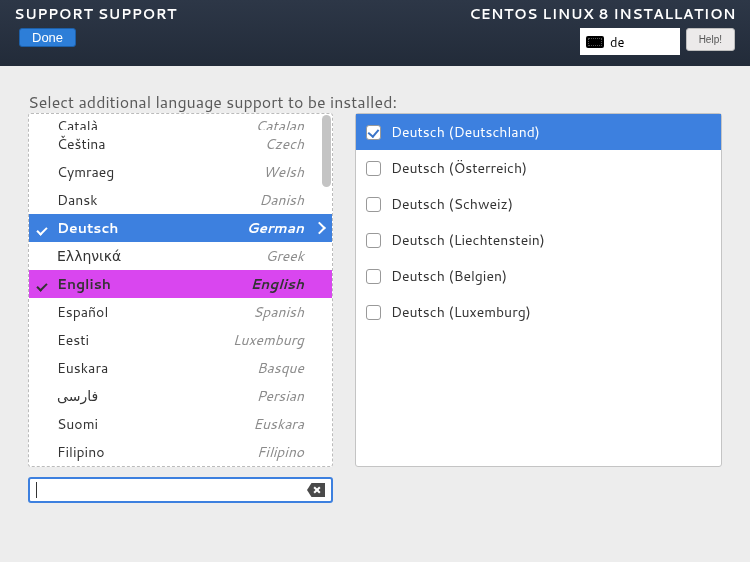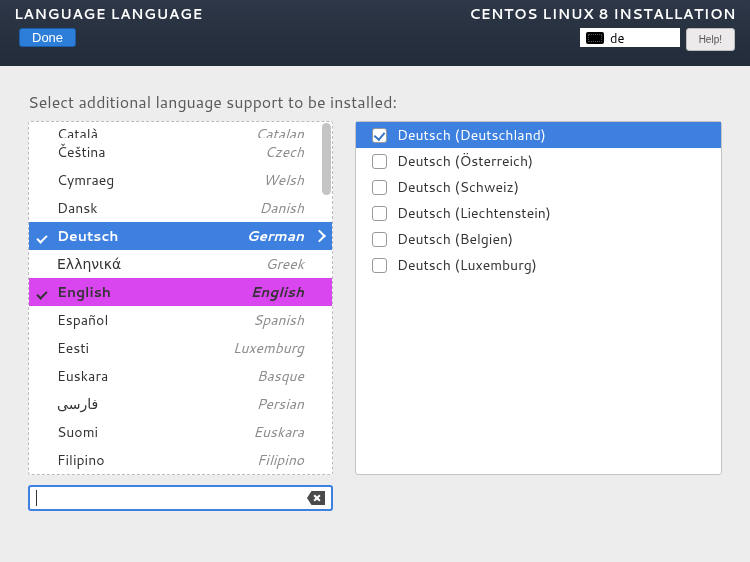--- a/index.html
+++ b/index.html
@@ -3,26 +3,26 @@
 <meta charset="utf-8">
 <style>
   * { margin: 0; padding: 0; box-sizing: border-box; }
   body { font-family: "Cantarell", "DejaVu Sans", sans-serif; background: #ededed; width: 750px; height: 562px; overflow: hidden; color: #333; }
 
   .topbar { height: 66px; background: linear-gradient(180deg, #2d3747 0%, #222b39 100%); color: #fff; position: relative; }
   .topbar .title-left { position: absolute; left: 14px; top: 4px; font-size: 14px; font-weight: 600; letter-spacing: .5px; }
   .topbar .title-right { position: absolute; right: 14px; top: 4px; font-size: 14px; font-weight: 600; letter-spacing: .5px; }
   .btn-done { position: absolute; left: 19px; top: 28px; background: #2d7ed8; border: 1px solid #1c5fa8; color: #fff; padding: 1px 12px; border-radius: 3px; font-size: 13px; cursor: pointer; }
   .btn-help { position: absolute; right: 15px; top: 28px; background: #eceaea; border: 1px solid #bdbdbd; color: #555; padding: 5px 12px; border-radius: 3px; font-size: 10px; cursor: pointer; }
-  .keyboard-box { position: absolute; right: 70px; top: 28px; width: 100px; height: 19px; background: #fff; display: flex; align-items: center; padding: 2px 6px; font-size: 13px; color: #000; }
+  .keyboard-box { position: absolute; right: 70px; top: 28px; width: 100px; height: 27px; background: #fff; display: flex; align-items: center; padding: 2px 6px; font-size: 13px; color: #000; }
   .kbd-icon { width: 18px; height: 12px; background: #000; border-radius: 2px; margin-right: 6px; position: relative; }
   .kbd-icon::after { content: ''; position: absolute; inset: 2px; border: 1px dotted #555; border-radius: 1px; }
 
   .content { padding: 24px 28px 0; }
-  .subtitle { font-size: 16px; color: #5a5a5a; margin-bottom: 8px; }
+  .subtitle { font-size: 16px; color: #5a5a5a; margin-bottom: 0; }
 
   .panels { display: flex; gap: 22px; }
   .left-col { width: 305px; }
   .lang-list { border: 1px dashed #bbb; border-radius: 3px; background: #fff; height: 354px; overflow: hidden; position: relative; }
   .list-inner { position: relative; }
   .row { display: flex; align-items: center; height: 28px; padding: 0 10px 0 8px; font-size: 14px; cursor: pointer; position: relative; }
   .row.truncated { height: 16px; overflow: hidden; align-items: flex-end; padding-bottom:0; }
   .row.truncated .native, .row.truncated .english { transform: translateY(6px); }
   .row .chk { width: 14px; }
   .row .native { padding-left: 6px; flex: 1; color: #333; }
@@ -37,31 +37,31 @@
   .checkmark { width: 10px; height: 6px; border-left: 2px solid currentColor; border-bottom: 2px solid currentColor; transform: rotate(-45deg); display: inline-block; margin-top:-3px;}
 
   .filter-wrap { margin-top: 10px; width: 305px; border: 2px solid #3d80df; border-radius: 3px; background: #fff; display: flex; align-items: center; height: 26px; padding: 0 6px; position: relative; }
   .filter-wrap input { border: none; outline: none; flex: 1; font-size: 14px; background: transparent; }
   .clear-icon { width: 18px; height: 14px; background: #4a4a4a; position: relative; clip-path: polygon(25% 0, 100% 0, 100% 100%, 25% 100%, 0 50%); }
   .clear-icon::before, .clear-icon::after { content:''; position:absolute; left:9px; top:3px; width:2px; height:8px; background:#fff; }
   .clear-icon::before { transform: rotate(45deg);} .clear-icon::after{ transform: rotate(-45deg);}
   .cursor-bar { width:1px; height:16px; background:#333; margin-right:2px;}
 
   .locale-list { flex:1; border: 1px solid #c4c4c4; background:#fff; border-radius:3px; height: 354px; }
-  .loc-row { display:flex; align-items:center; height:26px; padding:0 16px; font-size:14px; cursor:pointer; }
+  .loc-row { display:flex; align-items:center; height:36px; padding:0 10px; font-size:14px; cursor:pointer; }
   .loc-row.selected { background:#3d80df; color:#fff; }
   .cbox { width:15px; height:15px; border:1px solid #999; border-radius:3px; background:#fff; margin-right:10px; position:relative; flex-shrink:0; }
   .loc-row.selected .cbox { background:#fff; }
   .cbox.checked::after { content:''; position:absolute; left:3px; top:1px; width:5px; height:8px; border-right:2.5px solid #3a74c8; border-bottom:2.5px solid #3a74c8; transform:rotate(40deg); }
 </style>
 </head>
 <body>
 
 <div class="topbar">
-  <div class="title-left">LANGUAGE LANGUAGE</div>
+  <div class="title-left">SUPPORT SUPPORT</div>
   <div class="title-right">CENTOS LINUX 8 INSTALLATION</div>
   <button class="btn-done">Done</button>
   <div class="keyboard-box">
     <span class="kbd-icon"></span>
     <span>de</span>
   </div>
   <button class="btn-help">Help!</button>
 </div>
 
 <div class="content">

